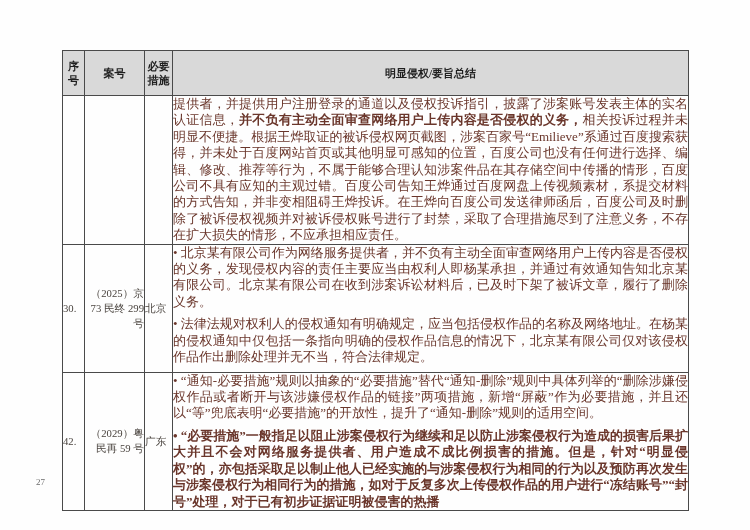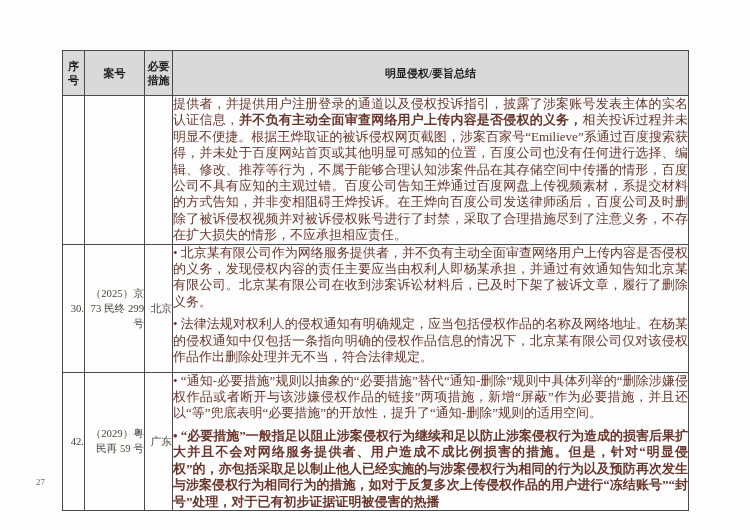--- a/index.html
+++ b/index.html
@@ -46,21 +46,21 @@
     font-weight: bold;
     color: #1f1f1f;
     text-align: center;
     vertical-align: middle;
     line-height: 14px;
     padding: 2px 1px;
   }
   td.meta {
     font-size: 10.7px;
     color: #4a443f;
-    text-align: right;
+    text-align: left;
     vertical-align: middle;
     line-height: 15px;
     padding: 2px 2px;
   }
   td.case-cell {
     text-align: right;
     padding: 2px 4px;
   }
   td.summary {
     vertical-align: top;

